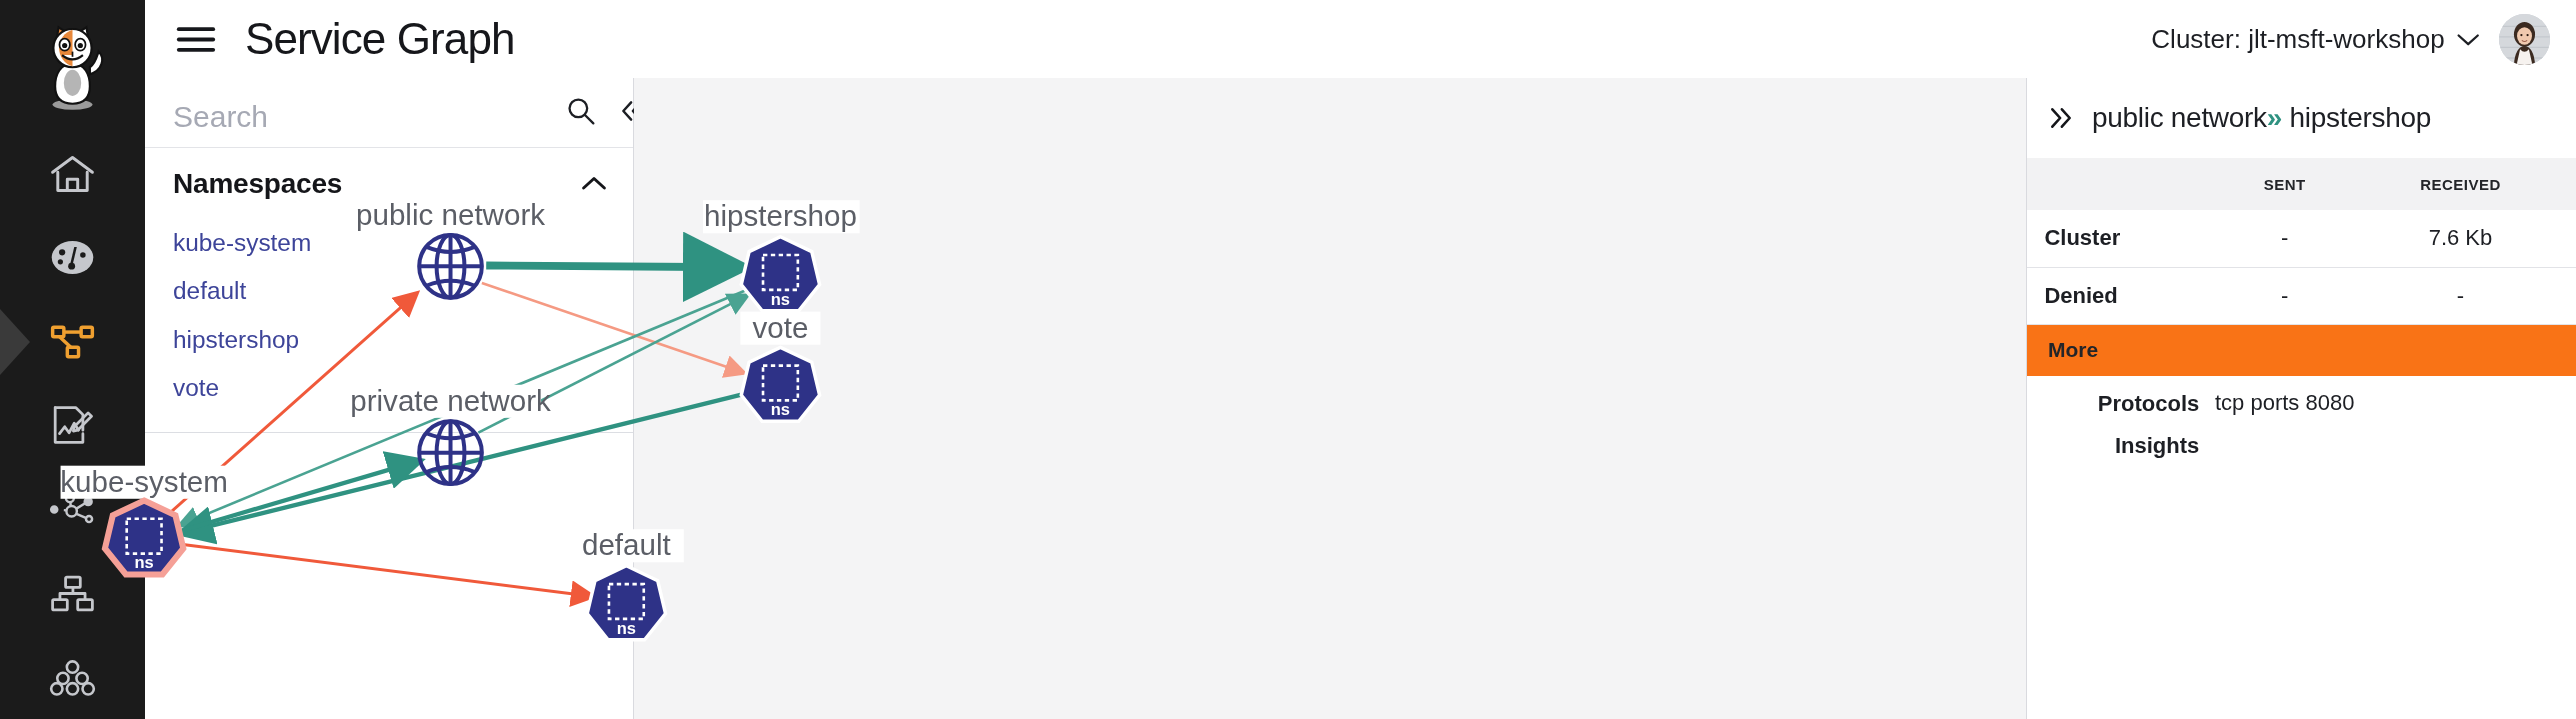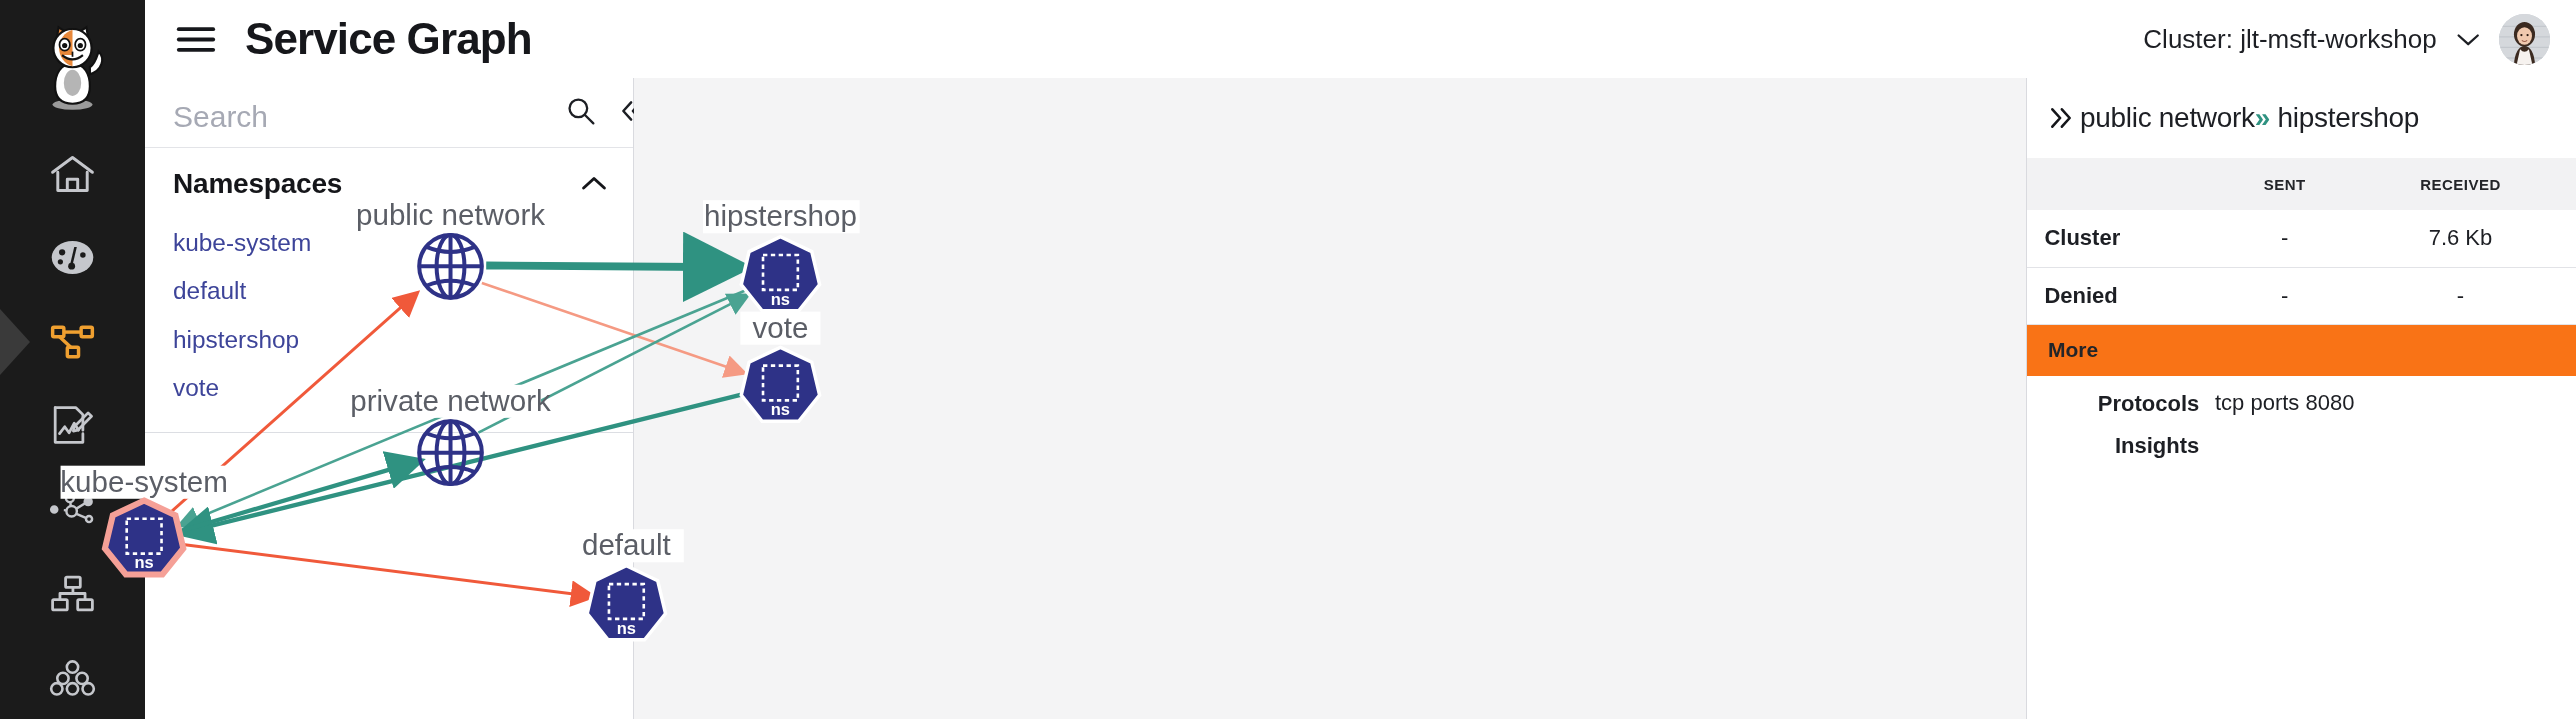--- a/index.html
+++ b/index.html
@@ -101,21 +101,21 @@
   }
 
   
   .rightpanel {
     width: 549px; flex: 0 0 549px; height: 719px;
     background: #ffffff; display: flex; flex-direction: column;
   }
   .rp-top { height: 78px; flex:0 0 78px; }
   .rp-head {
     height: 80px; display: flex; align-items: center;
-    padding: 0 19px; gap: 4px;
+    padding: 0 19px; gap: 16px;
   }
   .rp-title {
     font-size: 28px; color: #1d1f24; letter-spacing: -0.3px;
     white-space: nowrap;
   }
   .rp-title .tealchev { color: #2f9281; font-weight: bold; }
   .expand-btn { cursor: pointer; display:inline-flex; flex:0 0 auto; }
 
   table.rp-table { width: 100%; border-collapse: collapse; }
   table.rp-table th {
@@ -145,30 +145,30 @@
     display: block; padding: 3.5px 0 8.7px 0; cursor: pointer;
   }
 
   
   .topbar {
     position: absolute; top: 0; left: 145px; right: 0; height: 78px;
     display: flex; align-items: center; background: #ffffff; z-index: 10;
   }
   .hamburger { margin-left: 30px; cursor: pointer; display:inline-flex; }
   .apptitle {
-    margin-left: 28px; font-size: 44px; font-weight: bold;
+    margin-left: 28px; font-size: 44px; font-weight: normal;
     color: #16171b; letter-spacing: -0.9px;
   }
   .tb-right {
     margin-left: auto; display: flex; align-items: center;
     padding-right: 26px; gap: 19px;
   }
   .cluster-sel {
     font-size: 26px; color: #1d1f24; cursor: pointer;
-    display: flex; align-items: center; gap: 19px;
+    display: flex; align-items: center; gap: 11px;
   }
   .avatar {
     width: 51px; height: 51px; border-radius: 50%;
     overflow: hidden; cursor: pointer; background: #c9cdd4;
     position: relative; flex: 0 0 51px;
   }
 </style>
 </head>
 <body>
 

